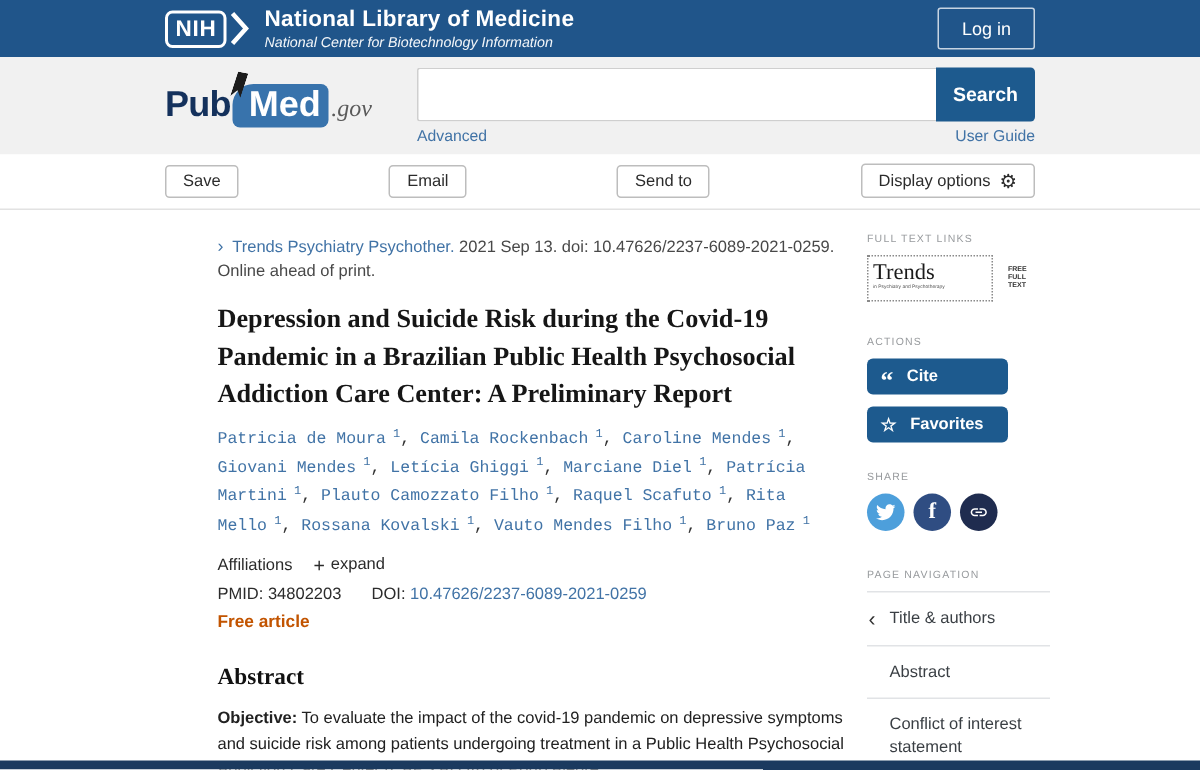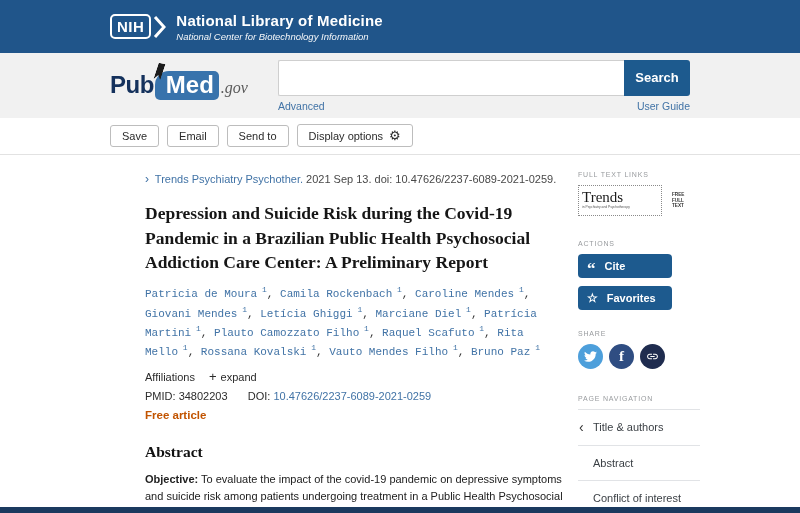--- a/index.html
+++ b/index.html
@@ -4,21 +4,21 @@
 <style>
   * { margin:0; padding:0; box-sizing:border-box; }
   html,body { width:800px; height:513px; overflow:hidden; background:#fff;
               font-family:"Liberation Sans", sans-serif; position:relative; }
   a { text-decoration:none; cursor:pointer; }
   button { cursor:pointer; font-family:"Liberation Sans", sans-serif; }
 
   .shell { width:580px; margin:0 auto; height:100%; }
 
   
-  .header { height:53px; background:var(--header-blue,#20558a); }
+  .header { height:38px; background:var(--header-blue,#20558a); }
   .header .shell { display:flex; align-items:center; }
   .nih-logo { display:flex; align-items:center; cursor:pointer; }
   .nih-box { border:2px solid #fff; border-radius:5px; padding:2px 5px; color:#fff;
              font-weight:bold; font-size:15px; letter-spacing:.5px; }
   .nih-arrow { margin-left:2px; display:flex; }
   .org-text { margin-left:10px; color:#fff; }
   .org-title { font-size:15px; font-weight:bold; letter-spacing:.2px; }
   .org-subtitle { font-size:9.5px; font-style:italic; margin-top:2px; opacity:.95; }
   .login-btn { margin-left:auto; background:transparent; border:1px solid rgba(255,255,255,.75);
                color:#fff; font-size:12px; padding:6px 15px; border-radius:2px; }
@@ -40,21 +40,21 @@
   .search-row { display:flex; }
   .search-input { flex:1; height:36px; border:1px solid #cfcfcf; border-right:none;
                   padding:0 9px; font-size:13px; border-radius:2px 0 0 2px; }
   .search-btn { width:66px; height:36px; background:var(--button-blue,#1d5a8e); color:#fff;
                 font-weight:bold; font-size:13px; border:none; border-radius:0 3px 3px 0; }
   .search-links { display:flex; justify-content:space-between; margin-top:4px; font-size:10.5px; }
   .blue-link { color:var(--link-blue,#4173a6); }
 
   
   .toolbar { background:#fff; border-bottom:1px solid #e2e2e2; }
-  .toolbar .shell { display:flex; justify-content:flex-start; align-items:center; gap:8px;
+  .toolbar .shell { display:flex; justify-content:space-between; align-items:center; gap:8px;
                     padding:6px 0 7px; height:auto; }
   .tb-btn { display:flex; align-items:center; gap:6px; border:1px solid #bdbdbd; background:#fff;
             border-radius:3px; padding:4px 11px; font-size:11px; color:#2b2b2b; }
   .gear-icon { font-size:13px; line-height:1; }
 
   
   .content { display:flex; width:555px; margin-left:145px; padding-top:16px; }
   .article { width:420px; }
   .sidebar { width:122px; margin-left:13px; }
 
@@ -123,20 +123,21 @@
       <span class="nih-arrow">
         <svg width="13" height="24" viewBox="0 0 13 24">
             <path d="M2 2 L11 12 L2 22" stroke="#fff" stroke-width="3" fill="none"></path>
           </svg>
       </span>
     </div>
     <div class="org-text">
       <div class="org-title">National Library of Medicine</div>
       <div class="org-subtitle">National Center for Biotechnology Information</div>
     </div>
+    <button class="login-btn">Log in</button>
   </div>
 </div>
 
 <div class="search-band">
   <div class="shell">
     <div class="pubmed-logo">
       <span class="logo-pub">Pub</span>
       <span class="logo-med-wrap">
         <span class="bookmark"></span>
         <span class="logo-med">Med</span>
@@ -175,20 +176,21 @@
 </div>
 
 <div class="content">
 
   <div class="article">
     <div class="citation">
       <span class="cite-chevron">›</span>
       <a class="blue-link">Trends Psychiatry Psychother.</a>
       <span>2021 Sep 13. doi: 10.47626/2237-6089-2021-0259.</span>
     </div>
+    <div class="online-ahead">Online ahead of print.</div>
 
     <h1 class="title">Depression and Suicide Risk during the Covid-19 Pandemic in a Brazilian Public Health Psychosocial Addiction Care Center: A Preliminary Report</h1>
 
     <div class="authors"><a class="author-link">Patricia de Moura</a><sup class="author-sup">&nbsp;1</sup>, <a class="author-link">Camila Rockenbach</a><sup class="author-sup">&nbsp;1</sup>, <a class="author-link">Caroline Mendes</a><sup class="author-sup">&nbsp;1</sup>, <a class="author-link">Giovani Mendes</a><sup class="author-sup">&nbsp;1</sup>, <a class="author-link">Letícia Ghiggi</a><sup class="author-sup">&nbsp;1</sup>, <a class="author-link">Marciane Diel</a><sup class="author-sup">&nbsp;1</sup>, <a class="author-link">Patrícia Martini</a><sup class="author-sup">&nbsp;1</sup>, <a class="author-link">Plauto Camozzato Filho</a><sup class="author-sup">&nbsp;1</sup>, <a class="author-link">Raquel Scafuto</a><sup class="author-sup">&nbsp;1</sup>, <a class="author-link">Rita Mello</a><sup class="author-sup">&nbsp;1</sup>, <a class="author-link">Rossana Kovalski</a><sup class="author-sup">&nbsp;1</sup>, <a class="author-link">Vauto Mendes Filho</a><sup class="author-sup">&nbsp;1</sup>, <a class="author-link">Bruno Paz</a><sup class="author-sup">&nbsp;1</sup></div>
 
     <div class="affil-row">
       <span>Affiliations</span>
       <button class="expand-btn">
         <span class="plus-icon">+</span>
         <span>expand</span>

